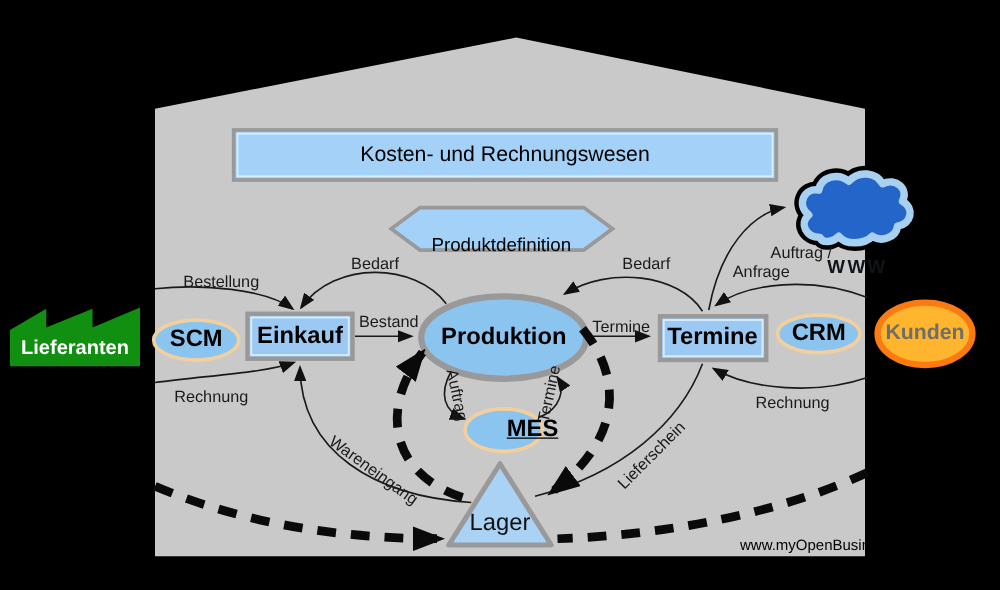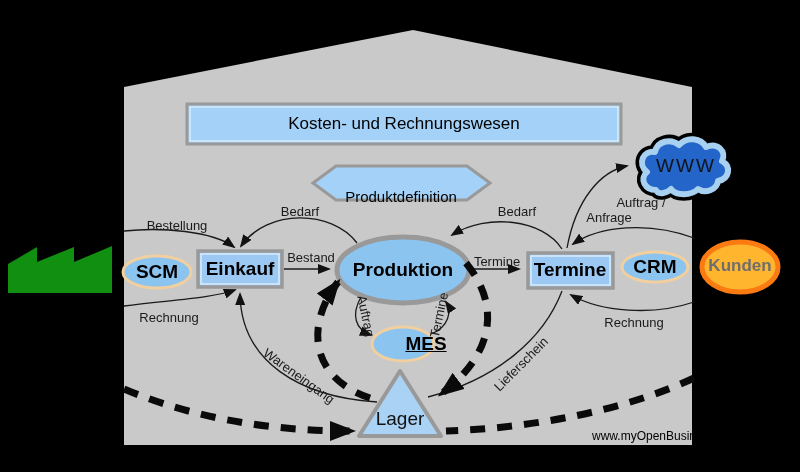--- a/index.html
+++ b/index.html
@@ -11,21 +11,21 @@
     --factory-green:#108f10; --cloud-fill:#2365c8; --cloud-ring:#a8d0f0;
   }
   svg{position:absolute;left:0;top:0;}
   .lbl{position:absolute;transform:translate(-50%,-50%);white-space:nowrap;
        font-size:13px;color:#1a1a1a;}
   .node-lbl{font-weight:bold;font-size:19px;color:#000;}
   .small-node-lbl{font-weight:bold;font-size:19px;color:#000;}
   .title-lbl{font-size:17px;color:#000;}
   .hex-lbl{font-size:15px;color:#000;}
   .lager-lbl{font-size:19px;color:#111;}
-  .www-lbl{font-weight:normal;font-size:19px;letter-spacing:2px;color:#10131a;}
+  .www-lbl{font-weight:bold;font-size:15px;letter-spacing:2px;color:#10131a;margin-top:48px;}
   .kunden-lbl{font-weight:bold;font-size:17px;color:#6e6e6e;}
   .fact-lbl{font-weight:bold;font-size:16px;color:#fff;}
   .site-lbl{font-size:12px;color:#000;transform:none;}
   .rot{transform-origin:center center;}
 </style>
 </head>
 <body>
 
 <div class="stage">
 
@@ -98,20 +98,21 @@
 
   <div class="lbl node-lbl" style="left:240px;top:269px;">Einkauf</div>
   <div class="lbl node-lbl" style="left:403px;top:270px;">Produktion</div>
   <div class="lbl node-lbl" style="left:570px;top:270px;">Termine</div>
   <div class="lbl lager-lbl" style="left:400px;top:419px;">Lager</div>
 
   <div class="lbl small-node-lbl" style="left:157px;top:272px;">SCM</div>
   <div class="lbl small-node-lbl" style="left:655px;top:267px;">CRM</div>
   <div class="lbl small-node-lbl" style="left:426px;top:344px;text-decoration:underline;">MES</div>
 
+  <div class="lbl fact-lbl" style="left:60px;top:279px;">Lieferanten</div>
   <div class="lbl kunden-lbl" style="left:740px;top:266px;">Kunden</div>
   <div class="lbl www-lbl" style="left:686px;top:166px;">WWW</div>
 
   <div class="lbl" style="left:177px;top:225px;">Bestellung</div>
   <div class="lbl" style="left:300px;top:211px;">Bedarf</div>
   <div class="lbl" style="left:517px;top:211px;">Bedarf</div>
   <div class="lbl" style="left:311px;top:257px;">Bestand</div>
   <div class="lbl" style="left:497px;top:261px;">Termine</div>
   <div class="lbl" style="left:169px;top:317px;">Rechnung</div>
   <div class="lbl" style="left:634px;top:322px;">Rechnung</div>

